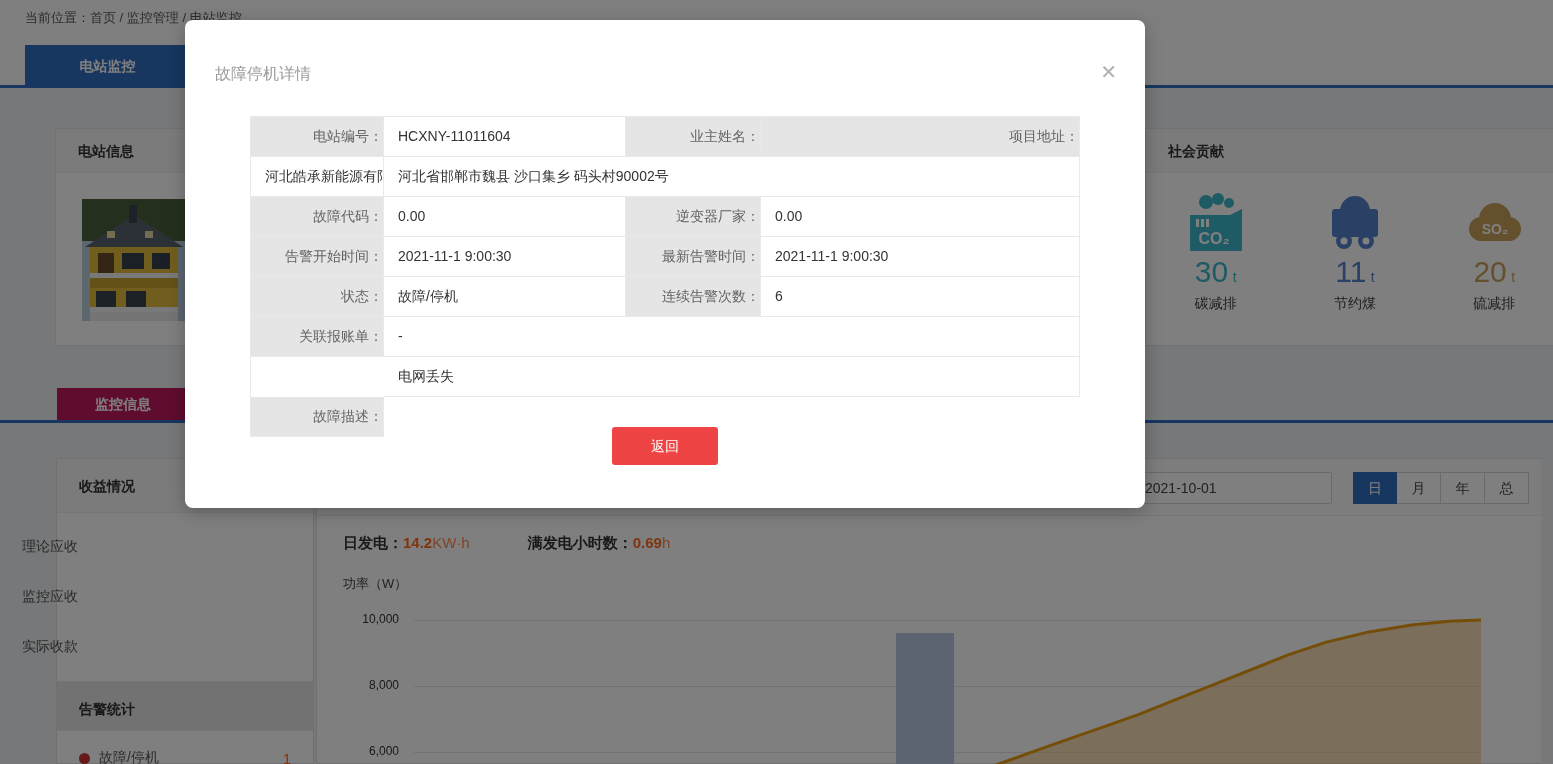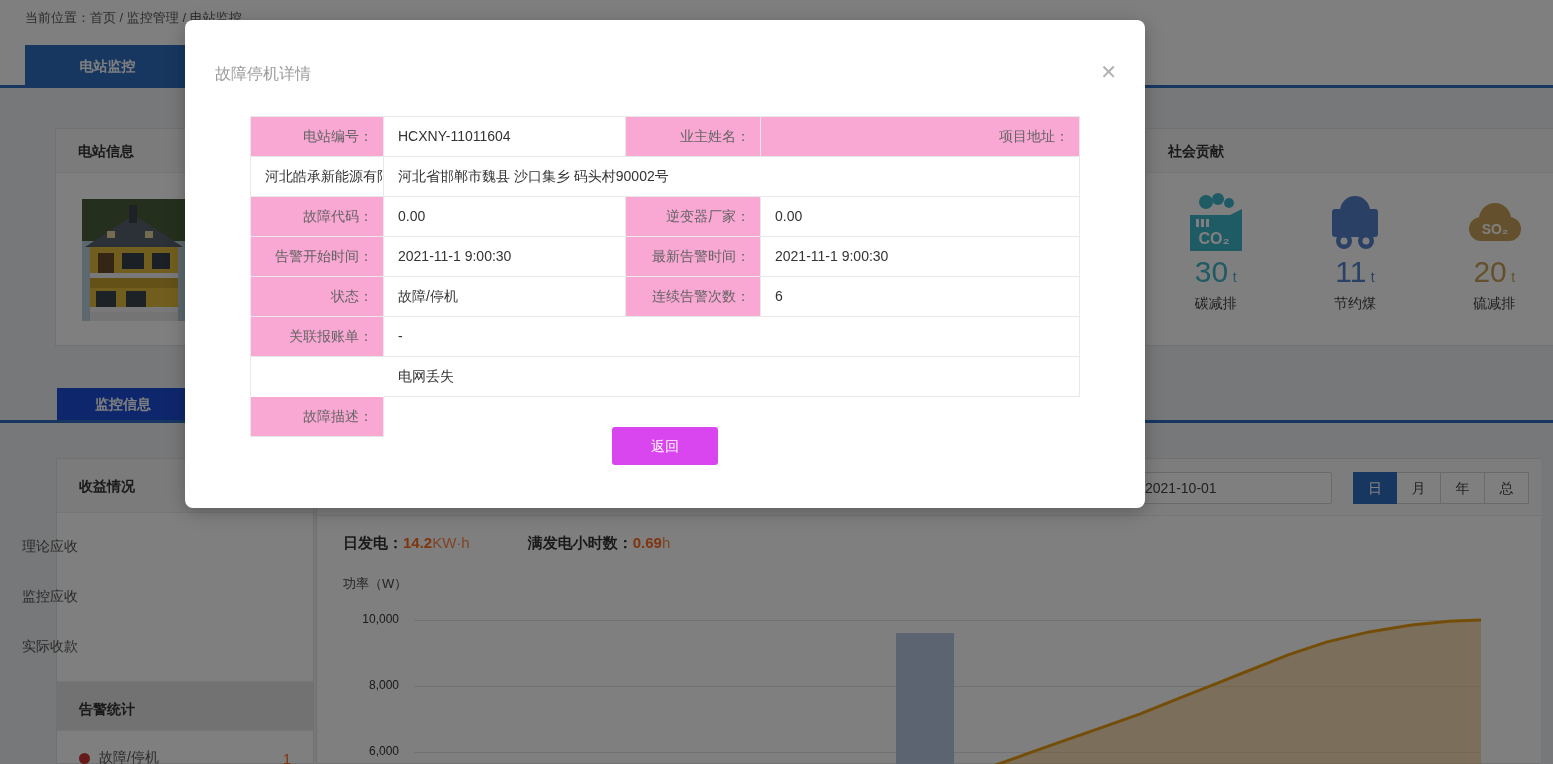--- a/index.html
+++ b/index.html
@@ -26,21 +26,21 @@
 
   #social-panel { left:1145px; top:128px; width:420px; height:218px; }
   .social-row { position:absolute; left:0; top:50px; width:100%; display:flex; }
   .social-item { width:33.33%; text-align:center; }
   .social-item svg { display:block; margin:14px auto 4px; }
   .social-value { font-size:30px; }
   .social-unit { font-size:14px; }
   .social-label { margin-top:6px; font-size:14px; color:#404040; }
   .c-teal { color:#3fb6c9; } .c-blue { color:#5583cb; } .c-tan { color:#c9a158; }
 
-  .monitor-tab { position:absolute; left:57px; top:388px; width:132px; height:32px; background:#1d4ed8;
+  .monitor-tab { position:absolute; left:57px; top:388px; width:132px; height:32px; background:#be185d;
                  color:#fff; font-size:14px; font-weight:bold; text-align:center; line-height:32px; }
 
   #revenue-panel { left:56px; top:458px; width:258px; height:306px; }
   #revenue-panel .panel-header { height:54px; }
   #revenue-panel .panel-title { line-height:54px; }
   .rev-row { position:absolute; left:22px; right:22px; display:flex; justify-content:space-between;
              font-size:14px; color:#555; }
   .rev-row .num { color:#ff6b1f; font-size:15px; }
   .r1 { top:538px; } .r2 { top:588px; } .r3 { top:638px; }
   .alarm-header { position:absolute; left:0; top:222px; width:100%; height:50px; background:#e5e5e5;
@@ -79,24 +79,24 @@
   .overlay { position:absolute; left:0; top:0; width:1553px; height:764px; background:rgba(0,0,0,0.5); z-index:50; }
   .modal { position:absolute; left:185px; top:20px; width:960px; height:488px; background:#fff;
            border-radius:8px; box-shadow:0 4px 18px rgba(0,0,0,0.25); z-index:60; }
   .modal-title { position:absolute; left:30px; top:44px; font-size:16px; color:#9b9b9b; }
   .modal-close { position:absolute; right:28px; top:40px; font-size:20px; color:#b0b0b0; cursor:pointer; }
   .m-table { position:absolute; left:65px; top:96px; display:grid;
              grid-template-columns:133px 242px 135px 319px;
              border-top:1px solid #e9e9e9; border-left:1px solid #e9e9e9; }
   .m-cell { height:40px; line-height:39px; border-right:1px solid #e9e9e9; border-bottom:1px solid #e9e9e9;
             font-size:14px; white-space:nowrap; overflow:hidden; }
-  .m-label { background:#f9a8d4; color:#646464; text-align:right; padding-right:10px; }
+  .m-label { background:#e5e5e5; color:#646464; text-align:right; }
   .m-value { background:#fff; color:#333; padding-left:14px; }
   .span3 { grid-column:2 / 5; }
-  .back-btn { position:absolute; left:427px; top:407px; width:106px; height:38px; background:#d946ef;
+  .back-btn { position:absolute; left:427px; top:407px; width:106px; height:38px; background:#ef4444;
               border:none; border-radius:3px; color:#fff; font-size:14px; text-align:center; line-height:38px; }
 </style>
 </head>
 <body>
 
 <div id="app">
 
   <div class="topbar"></div>
   <div class="breadcrumb">
     <span>当前位置：</span><span>首页</span><span> / </span><span>监控管理</span><span> / </span><span>电站监控</span>

